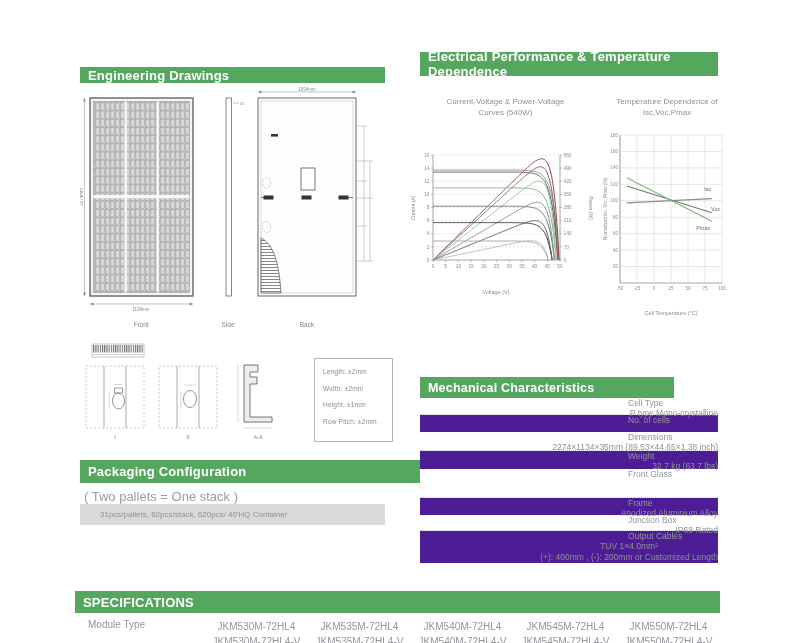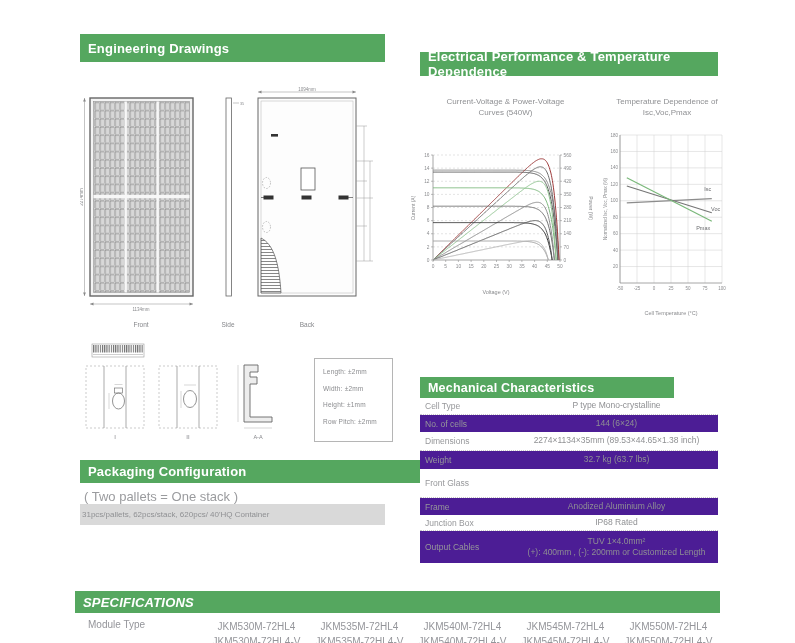--- a/index.html
+++ b/index.html
@@ -5,36 +5,36 @@
   html,body{margin:0;padding:0;background:#ffffff;}
   body{width:795px;height:643px;overflow:hidden;position:relative;
        font-family:"Liberation Sans", sans-serif;color:#97989b;}
   .abs{position:absolute;}
   .banner{background:#55a75f;color:#ffffff;font-weight:600;display:flex;align-items:center;
           padding-left:8px;box-sizing:border-box;font-size:13px;letter-spacing:.2px;}
   .chart-title{font-size:8px;color:#8f9093;text-align:center;white-space:pre-line;line-height:1.35;}
   .tolbox{border:1px solid #b5b5b5;box-sizing:border-box;padding:9px 0 0 8px;background:#fff;}
   .tolbox div{font-size:6.5px;color:#8a8b8e;margin-bottom:9.5px;letter-spacing:.2px;}
   .mech-table{width:298px;font-size:8.5px;}
-  .mech-row{display:flex;align-items:center;box-sizing:border-box;}
+  .mech-row{display:flex;align-items:flex-end;box-sizing:border-box;flex-direction:column;}
   .mech-row.white{background:#ffffff;border-bottom:1px dotted #c9c9c9;}
   .mech-row.gray{background:#4c1d95;}
   .mech-label{width:95px;padding-left:5px;box-sizing:border-box;color:#96979a;}
   .mech-value{flex:1;text-align:center;color:#8f9093;white-space:pre-line;line-height:1.3;}
   .pack-sub{font-size:13px;color:#9a9b9e;}
-  .pack-bar{background:#d9d9d9;font-size:8px;color:#8f9093;display:flex;align-items:center;padding-left:2px;box-sizing:border-box;}
+  .pack-bar{background:#d9d9d9;font-size:8px;color:#8f9093;display:flex;align-items:center;padding-left:20px;box-sizing:border-box;}
   .spec-row{display:flex;font-size:10px;color:#94959a;}
   .spec-label{width:130px;padding-left:13px;box-sizing:border-box;padding-top:3px;}
   .spec-col{flex:1;text-align:center;line-height:1.5;padding-top:3px;}
   svg text{font-family:"Liberation Sans", sans-serif;}
 </style>
 </head>
 <body>
 
-<div class="abs banner" style="left:80px;top:34px;width:305px;height:28px;text-align:right;">Engineering Drawings</div>
+<div class="abs banner" style="left:80px;top:67px;width:305px;height:16px;text-align:right;">Engineering Drawings</div>
 
 <svg class="abs" style="left:80px;top:86px;" width="315" height="250" viewBox="0 0 315 250">
   <defs>
     <pattern id="cellpat" width="5" height="8.2" patternUnits="userSpaceOnUse">
       <rect x="0.4" y="0.4" width="4.2" height="7.4" fill="#e2e2e2" stroke="#7d7d7d" stroke-width="0.45"></rect>
       <line x1="1.7" y1="0.4" x2="1.7" y2="7.8" stroke="#a5a5a5" stroke-width="0.3"></line>
       <line x1="3.1" y1="0.4" x2="3.1" y2="7.8" stroke="#a5a5a5" stroke-width="0.3"></line>
     </pattern>
     <pattern id="hatchpat" width="3" height="3" patternUnits="userSpaceOnUse">
       <line x1="0" y1="1.5" x2="3" y2="1.5" stroke="#555" stroke-width="0.7"></line>
@@ -295,21 +295,20 @@
 
 <div class="abs banner" style="left:420px;top:377px;width:254px;height:21px;font-size:12.5px;">Mechanical Characteristics</div>
 
 <div class="abs mech-table" style="left:420px;top:398px;">
   <div class="mech-row white" style="height:17px;">
     <div class="mech-label">Cell Type</div>
     <div class="mech-value">P type Mono-crystalline</div>
   </div>
   <div class="mech-row gray" style="height:17px;">
     <div class="mech-label">No. of cells</div>
-    <div class="mech-value">144 (6×24)</div>
   </div>
   <div class="mech-row white" style="height:19px;">
     <div class="mech-label">Dimensions</div>
     <div class="mech-value">2274×1134×35mm (89.53×44.65×1.38 inch)</div>
   </div>
   <div class="mech-row gray" style="height:18px;">
     <div class="mech-label">Weight</div>
     <div class="mech-value">32.7 kg (63.7 lbs)</div>
   </div>
   <div class="mech-row white" style="height:29px;">
@@ -323,21 +322,21 @@
     <div class="mech-label">Junction Box</div>
     <div class="mech-value">IP68 Rated</div>
   </div>
   <div class="mech-row gray" style="height:32px;">
     <div class="mech-label">Output Cables</div>
     <div class="mech-value">TUV 1×4.0mm²
 (+): 400mm , (-): 200mm or Customized Length</div>
   </div>
 </div>
 
-<div class="abs banner" style="left:75px;top:591px;width:645px;height:22px;font-weight:700;font-style:italic;">SPECIFICATIONS</div>
+<div class="abs banner" style="left:75px;top:591px;width:645px;height:22px;font-weight:700;">SPECIFICATIONS</div>
 
 <div class="abs spec-row" style="left:75px;top:616px;width:645px;">
   <div class="spec-label">Module Type</div>
   <div class="spec-col">
     <div>JKM530M-72HL4</div>
     <div>JKM530M-72HL4-V</div>
   </div>
   <div class="spec-col">
     <div>JKM535M-72HL4</div>
     <div>JKM535M-72HL4-V</div>

